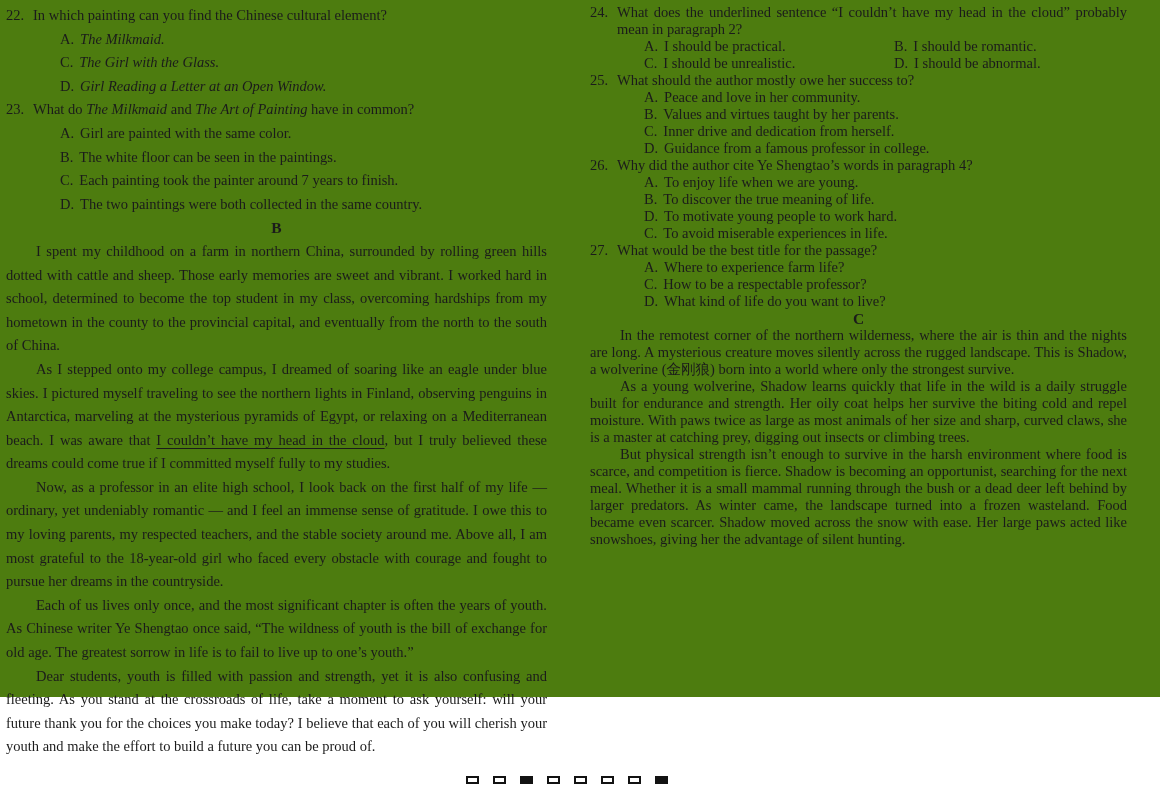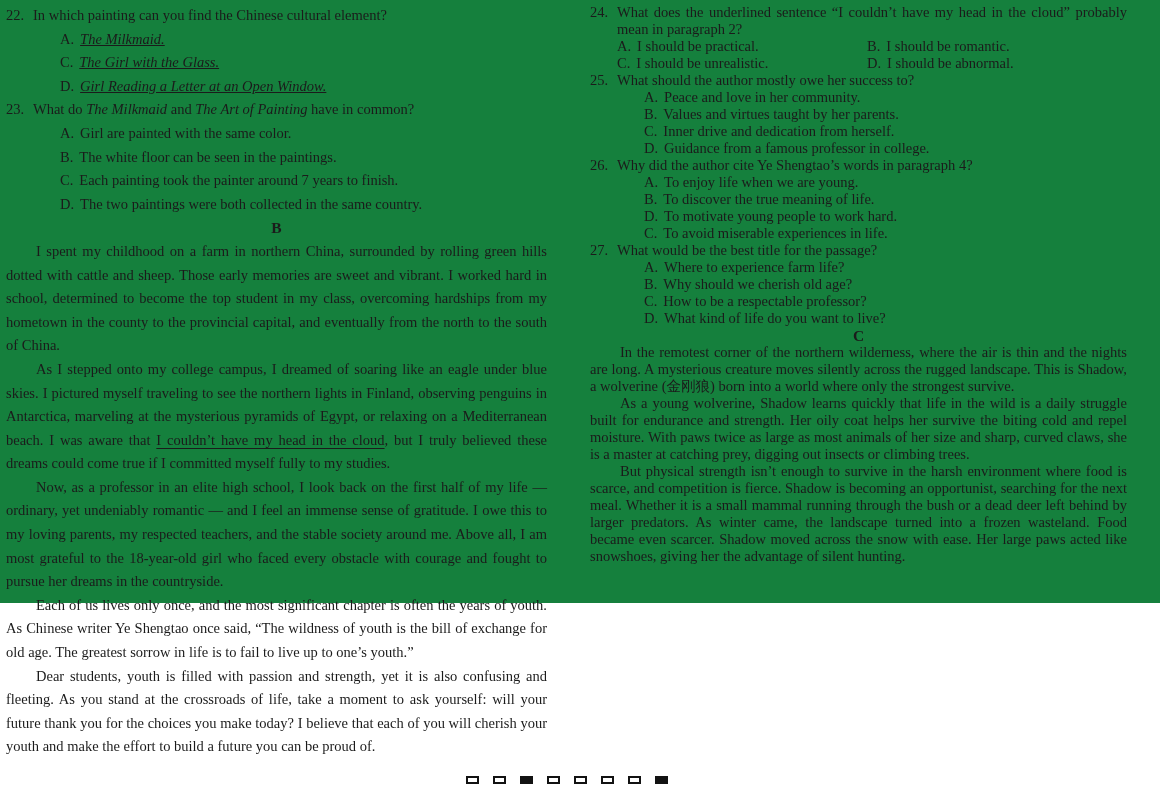--- a/index.html
+++ b/index.html
@@ -3,33 +3,33 @@
 <meta charset="utf-8">
 <style>
   * { margin: 0; padding: 0; box-sizing: border-box; }
   html, body { width: 1160px; height: 800px; }
   body {
     background: #ffffff;
     color: #1b1b1b;
     font-family: "Liberation Serif", "DejaVu Serif", serif;
     overflow: hidden;
   }
-  .page { position: relative; width: 1160px; height: 603px; background: #15803d; }
+  .page { position: relative; width: 1160px; height: 697px; background: #4d7c0f; }
 
   .col { position: absolute; top: 4px; font-size: 14.5px; text-align: justify; }
   .col-left  { left: 6px;  width: 541px; line-height: 23.6px; }
   .col-right { left: 590px; width: 537px; line-height: 17px; }
 
   .question { padding-left: 27px; }
   .qnum { display: inline-block; width: 27px; margin-left: -27px; }
   .option { margin-left: 27px; }
   .olabel { padding-right: 6px; }
-  .option i { font-style: italic; text-decoration: underline; }
+  .option i { font-style: italic; }
 
-  .optrow { display: flex; }
+  .optrow { display: flex; margin-left: 27px; }
   .optrow .opt-a { width: 250px; }
   .optrow .opt-b { flex: 1; }
 
   .section-header {
     text-align: center;
     font-weight: bold;
     font-size: 15.5px;
   }
 
   .para { text-indent: 30px; }
@@ -113,21 +113,20 @@
       <div><span class="qnum">26.</span><span>Why did the author cite Ye Shengtao’s words in paragraph 4?</span></div>
       <div class="option"><span class="olabel">A.</span><span>To enjoy life when we are young.</span></div>
       <div class="option"><span class="olabel">B.</span><span>To discover the true meaning of life.</span></div>
       <div class="option"><span class="olabel">D.</span><span>To motivate young people to work hard.</span></div>
       <div class="option"><span class="olabel">C.</span><span>To avoid miserable experiences in life.</span></div>
     </div>
 
     <div class="question">
       <div><span class="qnum">27.</span><span>What would be the best title for the passage?</span></div>
       <div class="option"><span class="olabel">A.</span><span>Where to experience farm life?</span></div>
-      <div class="option"><span class="olabel">B.</span><span>Why should we cherish old age?</span></div>
       <div class="option"><span class="olabel">C.</span><span>How to be a respectable professor?</span></div>
       <div class="option"><span class="olabel">D.</span><span>What kind of life do you want to live?</span></div>
     </div>
 
     <div class="section-header">C</div>
 
     <div class="para">In the remotest corner of the northern wilderness, where the air is thin and the nights are long. A mysterious creature moves silently across the rugged landscape. This is Shadow, a wolverine (金刚狼) born into a world where only the strongest survive.</div>
     <div class="para">As a young wolverine, Shadow learns quickly that life in the wild is a daily struggle built for endurance and strength. Her oily coat helps her survive the biting cold and repel moisture. With paws twice as large as most animals of her size and sharp, curved claws, she is a master at catching prey, digging out insects or climbing trees.</div>
     <div class="para">But physical strength isn’t enough to survive in the harsh environment where food is scarce, and competition is fierce. Shadow is becoming an opportunist, searching for the next meal. Whether it is a small mammal running through the bush or a dead deer left behind by larger predators. As winter came, the landscape turned into a frozen wasteland. Food became even scarcer. Shadow moved across the snow with ease. Her large paws acted like snowshoes, giving her the advantage of silent hunting.</div>
   </div>

